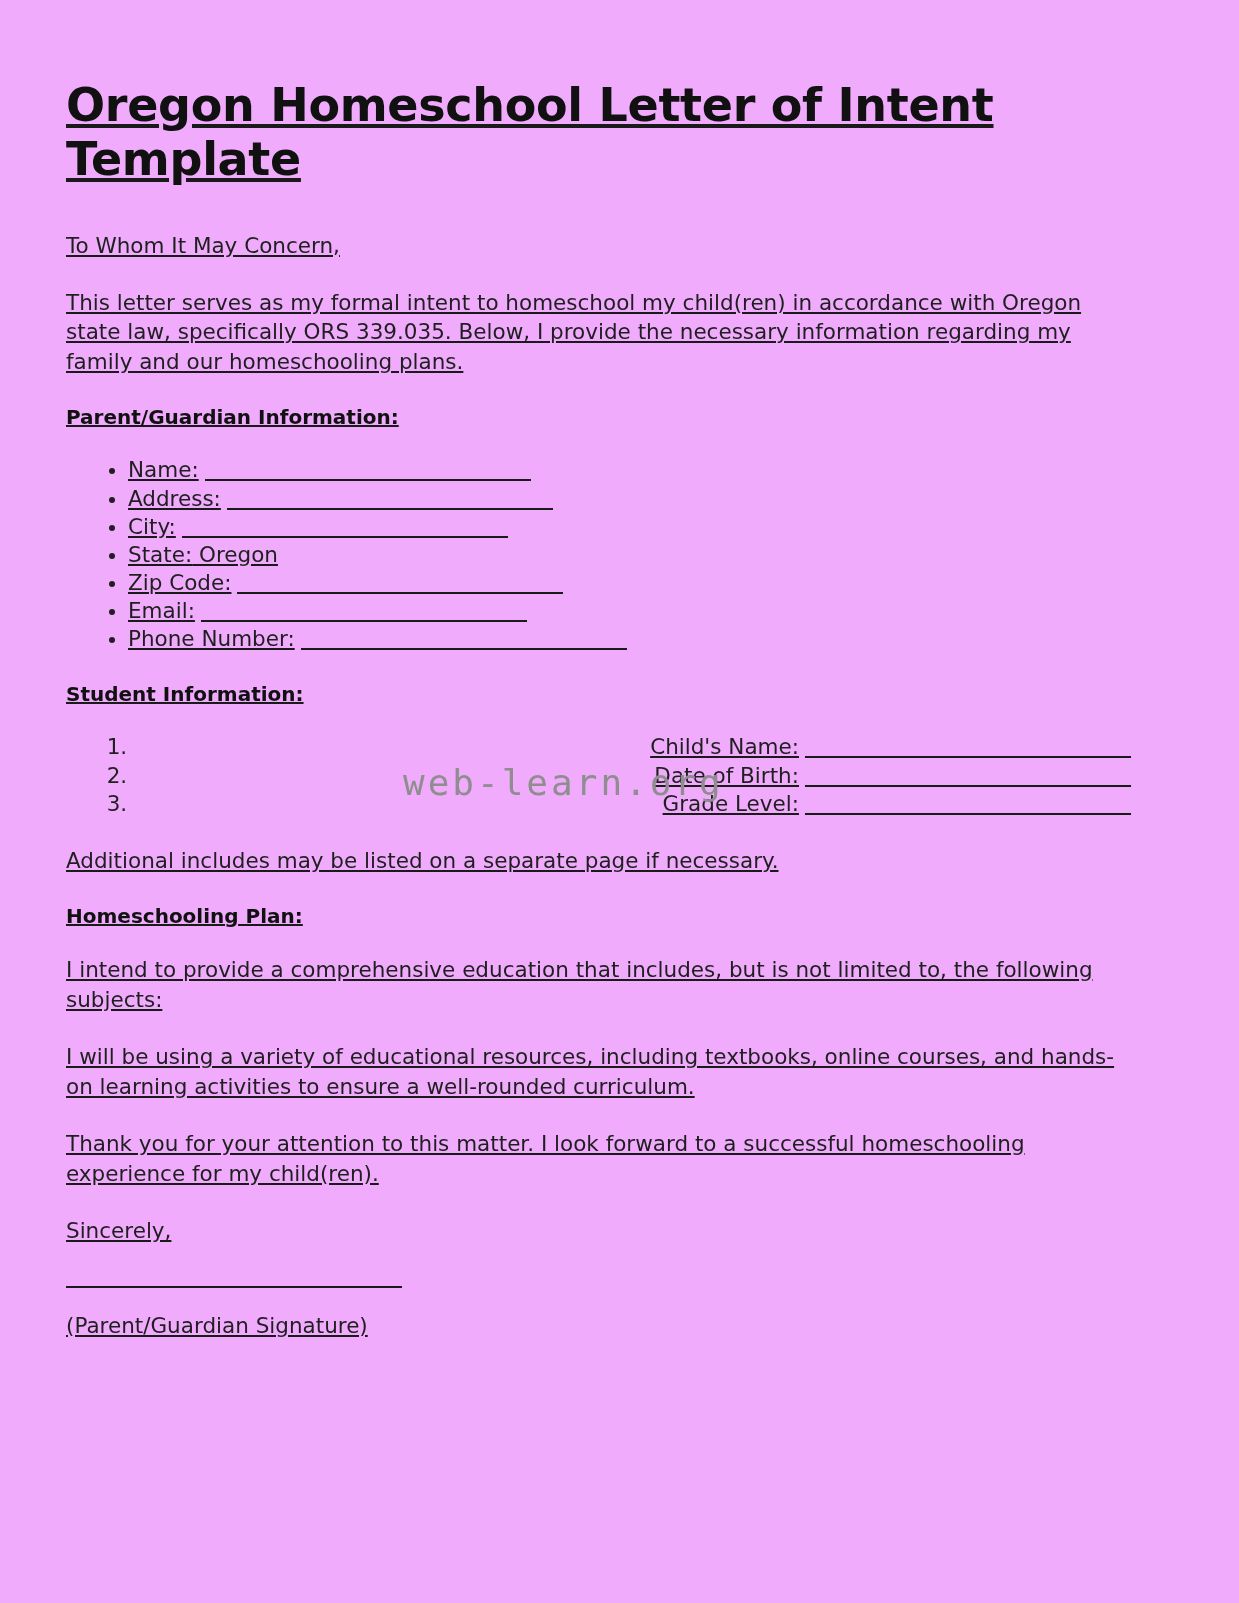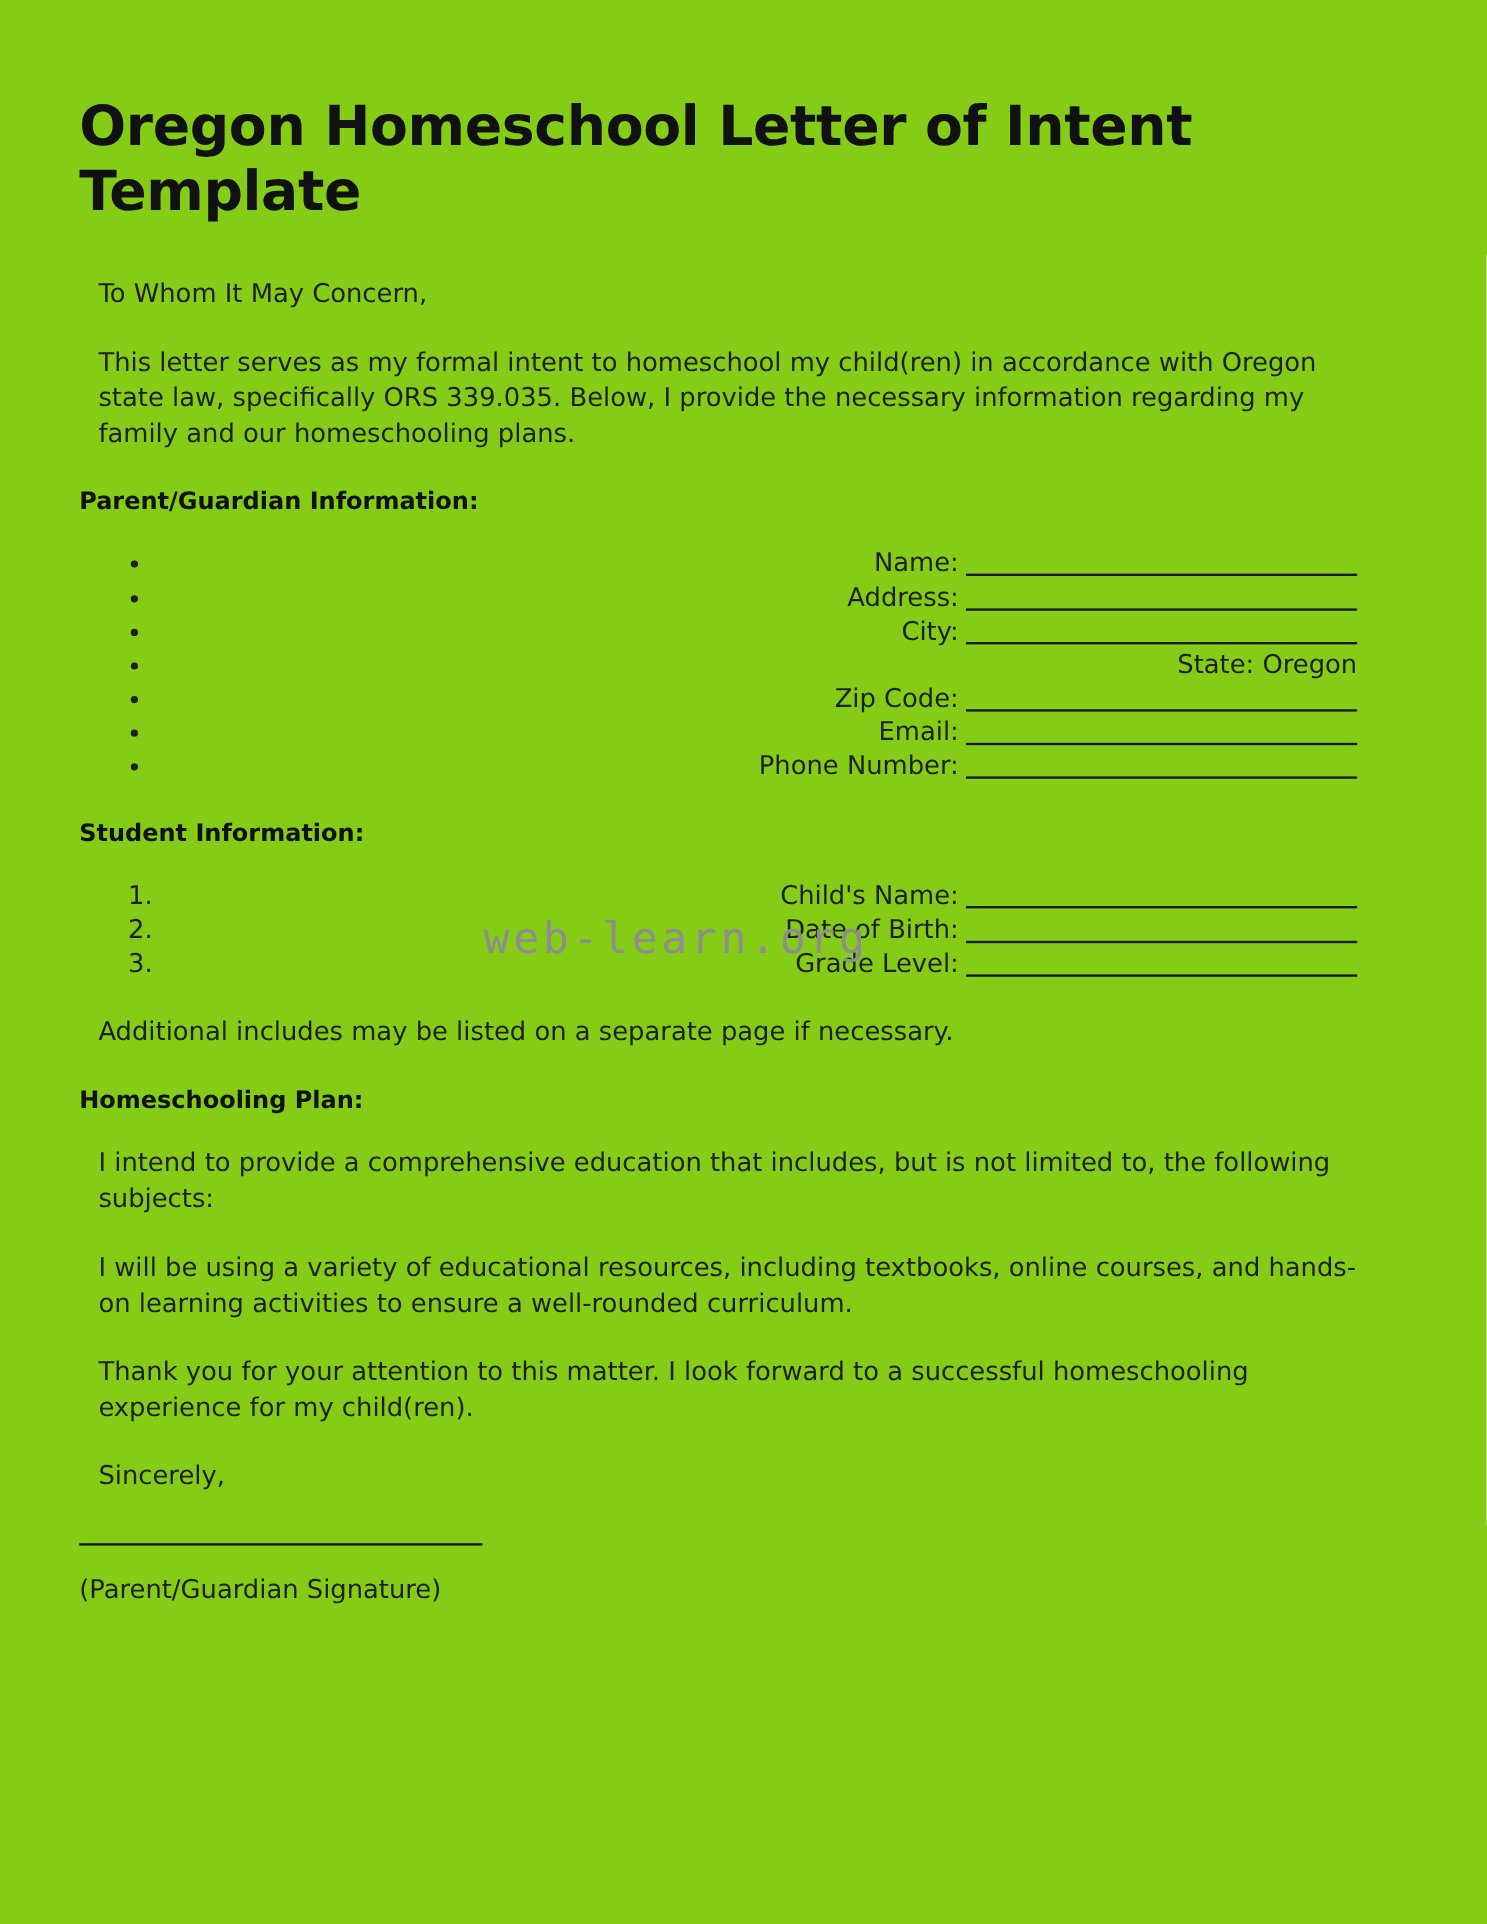--- a/index.html
+++ b/index.html
@@ -16,58 +16,59 @@
     font-family: "DejaVu Sans", "Liberation Sans", sans-serif;
     color: #1a1a1a;
     -webkit-font-smoothing: antialiased;
   }
   .page {
     position: absolute;
     top: 0;
     left: 0;
     width: 1239px;
     height: 1603px;
-    background: #84cc16;
+    background: #f0abfc;
     box-sizing: border-box;
     padding: 78px 108px 0 66px;
+    text-decoration: underline;
   }
   .doc-title {
     font-size: 46px;
     font-weight: bold;
     line-height: 1.18;
     letter-spacing: -0.3px;
     margin: 0 0 44px 0;
     max-width: 1010px;
     color: #111111;
   }
   p.body-text {
     font-size: 21.5px;
     line-height: 1.37;
-    margin: 0 0 28px 16px;
+    margin: 0 0 28px 0;
     max-width: 1065px;
     color: #1f1f1f;
   }
   p.body-text.tight {
     margin-bottom: 26px;
   }
   h2.section-heading {
     font-size: 20px;
     font-weight: bold;
     line-height: 1.3;
     margin: 16px 0 26px 0;
     color: #111111;
   }
   ul.doc-list, ol.doc-list {
     margin: 0 0 28px 0;
     padding-left: 62px;
     font-size: 21.5px;
     line-height: 1.31;
     color: #1f1f1f;
   }
-  ul.doc-list { list-style-type: disc; text-align: right; }
+  ul.doc-list { list-style-type: disc; }
   ol.doc-list { list-style-type: decimal; padding-left: 68px; text-align: right; }
   ul.doc-list li, ol.doc-list li {
     margin: 0;
     padding: 0;
     white-space: nowrap;
   }
   ul.doc-list li::marker { font-size: 20px; }
   .blank-line {
     display: inline-block;
     border-bottom: 2px solid #1a1a1a;

